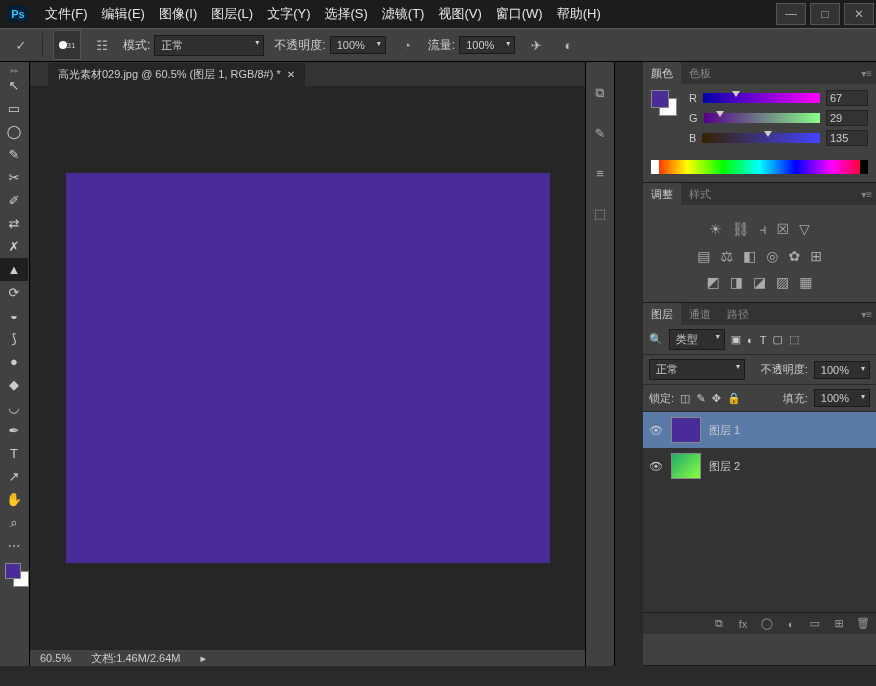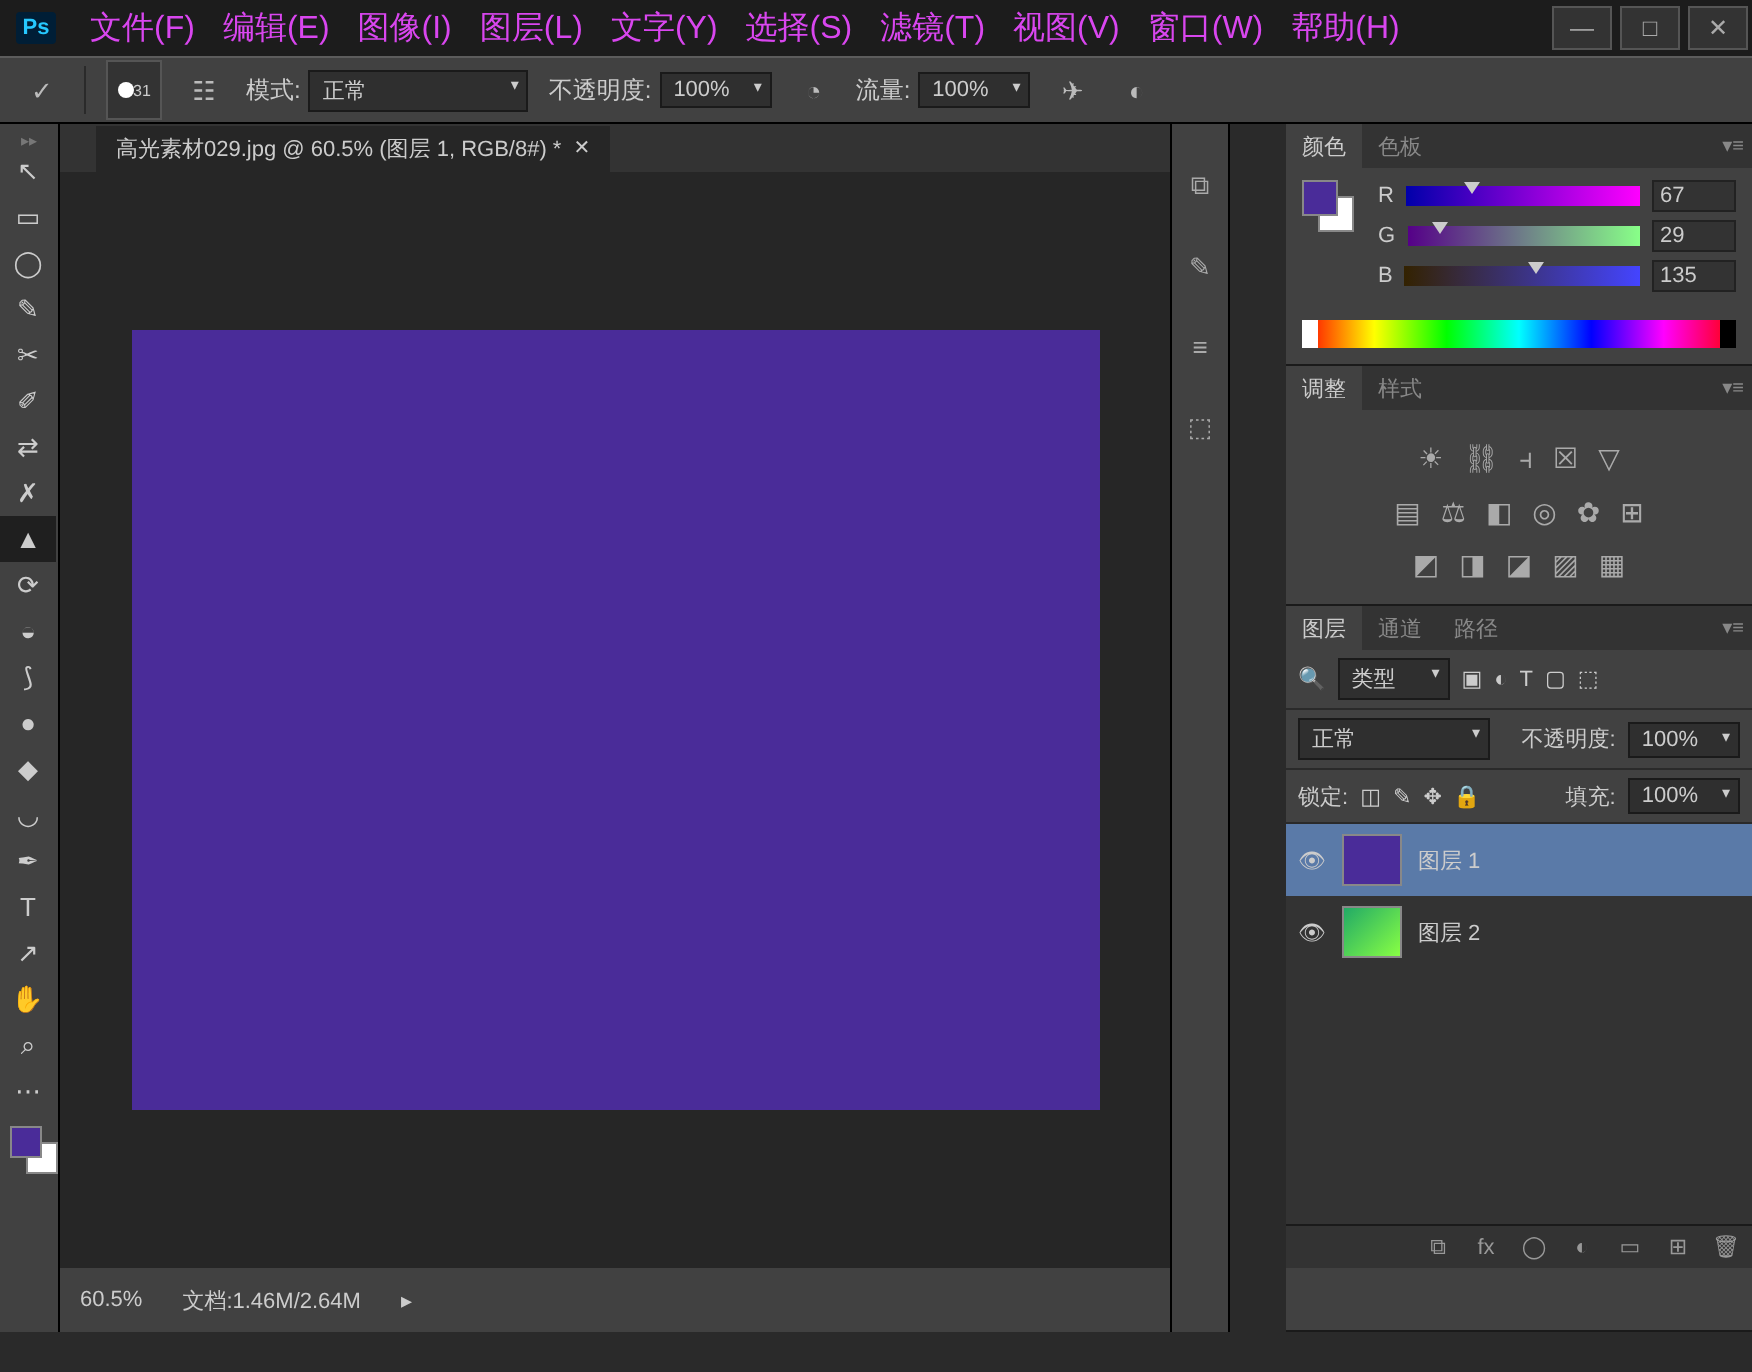--- a/index.html
+++ b/index.html
@@ -1,19 +1,19 @@
 <!DOCTYPE html>
 <html><head>
 <meta charset="utf-8">
 <style>
 * { margin:0; padding:0; box-sizing:border-box; font-family:"Microsoft YaHei",sans-serif; user-select:none; }
 body { width:876px; height:686px; background:#2a2a2a; overflow:hidden; color:#ccc; font-size:11px; position:relative; }
 .titlebar { height:28px; background:#1c1c1c; display:flex; align-items:center; padding-left:8px;text-align:center; }
 .ps-logo { width:20px; height:16px; background:#001e36; color:#26c9ff; font-weight:bold; font-size:11px; display:flex; align-items:center; justify-content:center; border-radius:2px; margin-right:10px; }
-.menubar { display:flex; gap:0; font-size:16px; color:#d946ef; }
+.menubar { display:flex; gap:0; font-size:13px; color:#e5e5e5; }
 .menu-item { padding:4px 7px; cursor:pointer; }
 .win-ctrl { margin-left:auto; display:flex; }
 .win-btn { width:30px; height:22px; display:flex; align-items:center; justify-content:center; color:#aaa; border:1px solid #555; margin:2px; font-size:12px; background:#333;}
 .opts { height:34px; background:#414141; border-top:1px solid #5c5c5c; border-bottom:1px solid #000; display:flex; align-items:center; padding:0 10px; gap:10px; font-size:12px; }
 .opt-box { display:flex; align-items:center; gap:4px; }
 .dd { background:#2f2f2f; border:1px solid #1a1a1a; padding:2px 20px 2px 6px; font-size:11px; color:#ccc; position:relative; }
 .dd::after { content:"▾"; position:absolute; right:4px; font-size:8px; }
 .icon-sm{ width:22px;height:22px;display:flex;align-items:center;justify-content:center;color:#bbb;font-size:13px;}
 .divider-v{width:1px;height:24px;background:#2a2a2a;}
 .main { display:flex; height:604px; }
@@ -21,21 +21,21 @@
 .tool { width:28px; height:23px; display:flex; align-items:center; justify-content:center; color:#ccc; font-size:13px; cursor:pointer; }
 .tool.active { background:#1f1f1f; }
 .fgbg { margin:6px 3px; position:relative; height:28px; }
 .fg-sw { width:16px;height:16px;background:#4a2c99;border:1px solid #888;position:absolute;top:0;left:2px;z-index:2;}
 .bg-sw { width:16px;height:16px;background:#fff;border:1px solid #888;position:absolute;top:8px;left:10px;}
 .canvas-area { flex:1; background:#262626; display:flex; flex-direction:column; position:relative; }
 .doc-tabs { height:24px; background:#333; display:flex; align-items:center; padding-left:18px; font-size:11px; }
 .doc-tab { background:#262626; padding:4px 10px; color:#ccc; display:flex;align-items:center;gap:6px;}
 .canvas-vp { flex:1; display:flex; align-items:center; justify-content:center; }
 .canvas { width:484px; height:390px; background:#4a2c99; }
-.status { height:32px; background:#414141; display:flex; align-items:center; padding:0 10px; font-size:11px; color:#ccc; gap:20px;text-align:center;}
+.status { height:16px; background:#414141; display:flex; align-items:center; padding:0 10px; font-size:11px; color:#ccc; gap:20px;text-align:center;}
 .bridge { width:30px; background:#414141; border-left:1px solid #000; border-right:1px solid #000; display:flex; flex-direction:column; align-items:center; padding-top:20px; gap:18px; }
 .bridge-btn{width:22px;height:22px;display:flex;align-items:center;justify-content:center;color:#aaa;font-size:13px;}
 .panels { width:233px; background:#414141; display:flex; flex-direction:column;margin-left:28px; }
 .panel { border-bottom:1px solid #1a1a1a; }
 .p-tabs { height:22px; background:#333; display:flex; align-items:center; font-size:11px; position:relative;}
 .p-tab { padding:4px 8px; color:#888; }
 .p-tab.active { background:#414141; color:#ccc; }
 .p-menu{position:absolute;right:4px;color:#888;font-size:10px;}
 .color-body { padding:6px 8px; }
 .color-row { display:flex; align-items:center; gap:6px; margin-bottom:4px; font-size:11px; }

